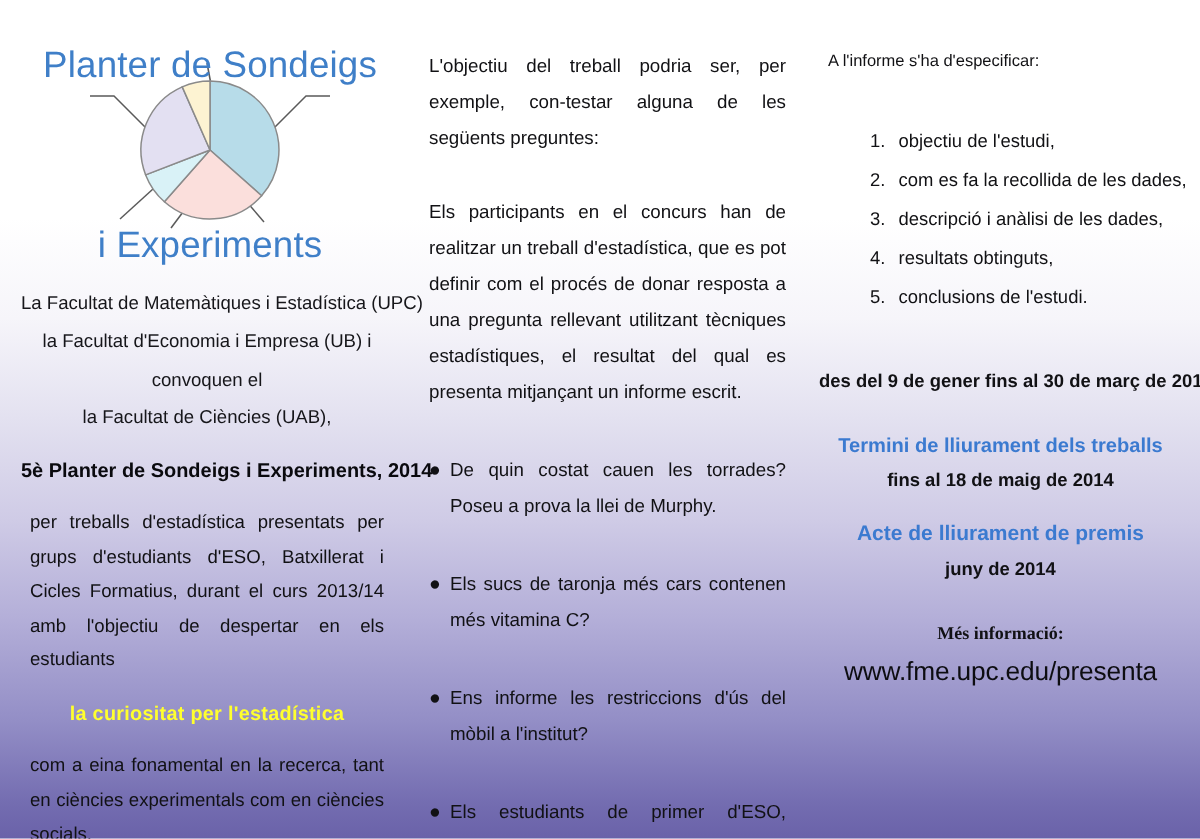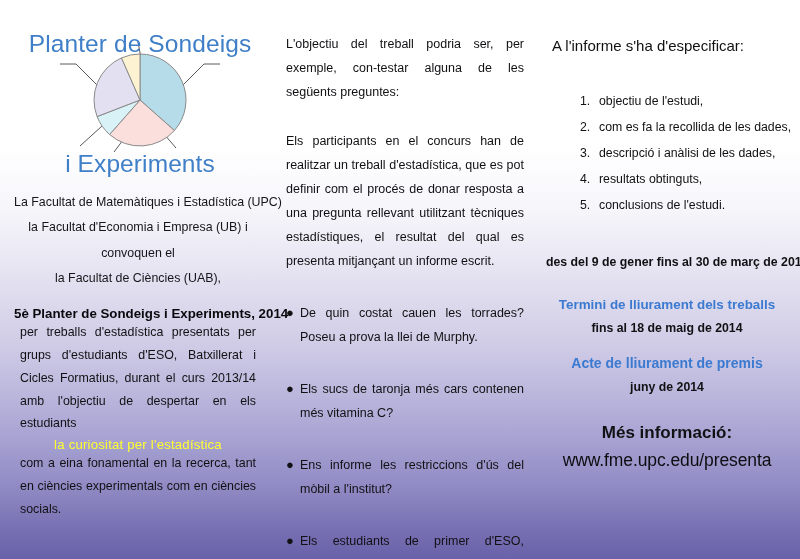--- a/index.html
+++ b/index.html
@@ -85,30 +85,31 @@
     color: #0a0a0e;
     margin-top: 14px;
     white-space: nowrap;
   }
 
   .para {
     font-size: 12.4px;
     color: #111114;
     line-height: 1.85;
     text-align: justify;
+    margin-top: 16px;
     padding: 0 6px;
   }
   .para.nojust { text-align: justify; }
 
   .highlight {
     text-align: center;
     font-size: 13.2px;
-    font-weight: normal;
+    font-weight: bold;
     color: #ffff2e;
-    margin-top: 2px;
+    margin-top: 17px;
     letter-spacing: .2px;
   }
 
   
   .mid-para {
     font-size: 12.5px;
     color: #111114;
     line-height: 1.92;
     text-align: justify;
     text-justify: inter-word;
@@ -134,21 +135,21 @@
     position: absolute;
     left: 0;
     top: 0;
     line-height: 1.92;
     font-size: 13px;
   }
   .qlist li > span.txt { display: block; margin-top: 28px; }
 
   
   .intro {
-    font-size: 15px;
+    font-size: 11px;
     color: #111114;
     line-height: 1.8;
     margin: 0 0 0 6px;
   }
 
   .nlist {
     list-style: none;
     margin: 36px 0 0 0;
     padding: 0 0 0 34px;
   }
@@ -176,23 +177,24 @@
     color: #111114;
     font-size: 12.3px;
     font-weight: bold;
     margin-top: 9px;
     white-space: nowrap;
   }
   .dl-group + .dl-group { margin-top: 20px; }
 
   .contact { margin-top: 29px; text-align: center; }
   .contact-label {
-    font-size: 17px;
-    color: #111114;
-    font-weight: bold;
+    font-size: 12px;
+    color: #111114;
+    font-weight: bold;
+    font-family: Liberation Serif, serif;
   }
   .contact-url {
     font-size: 17.5px;
     color: #0d0d11;
     margin-top: 7px;
     letter-spacing: -.1px;
   }
 </style>
 </head>
 <body>

